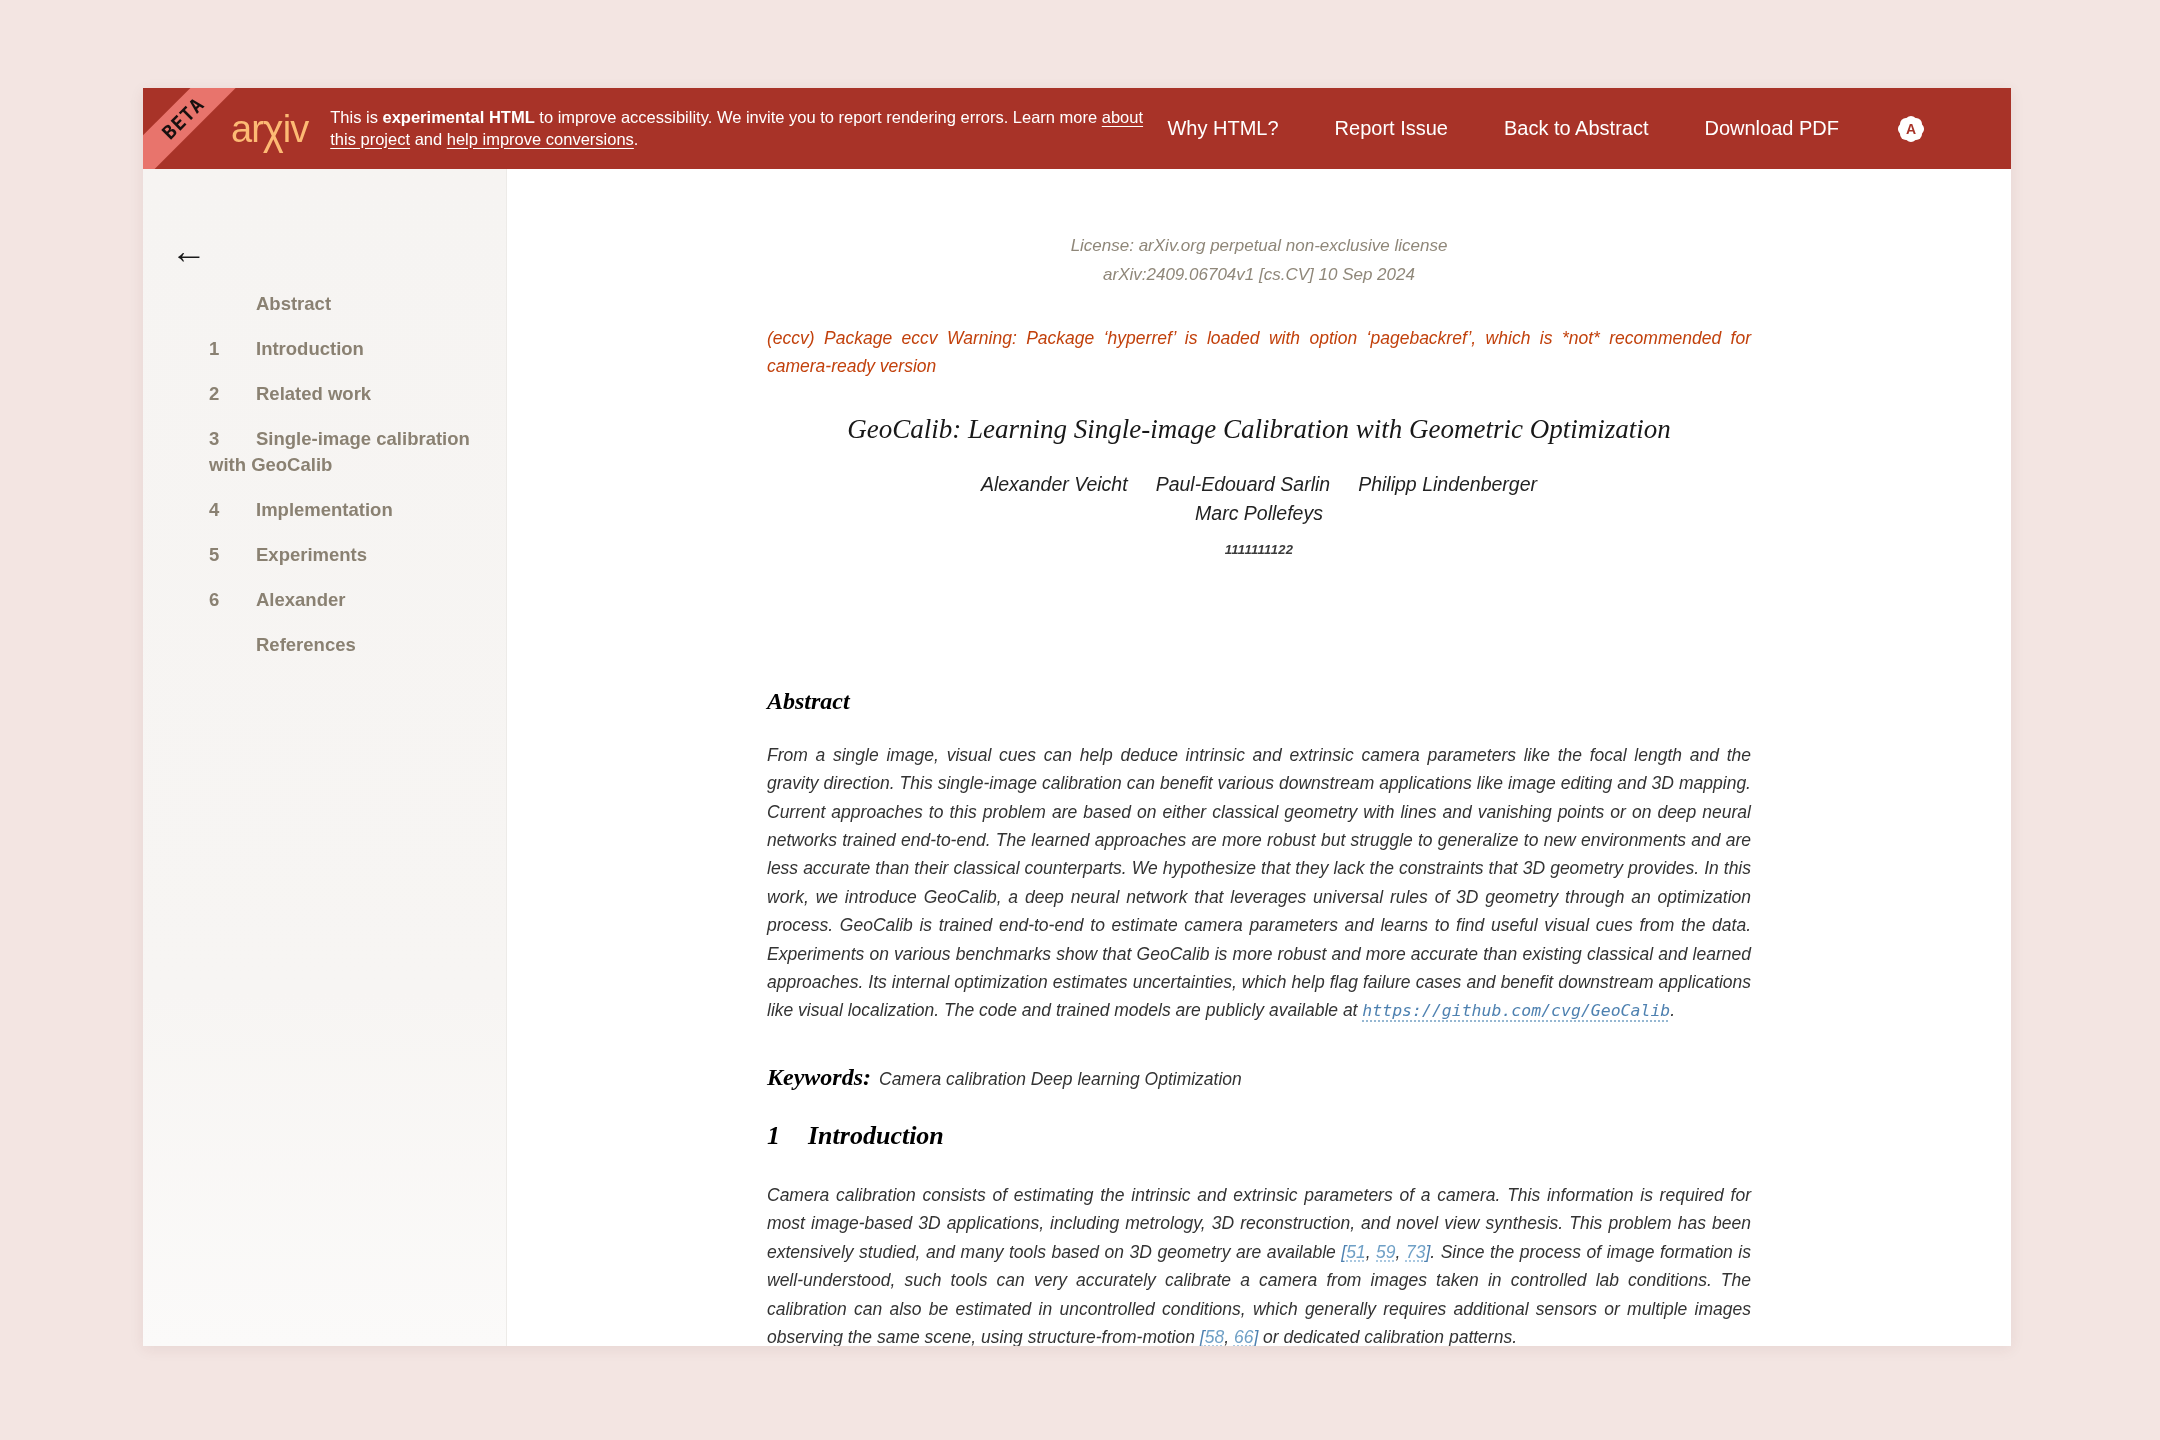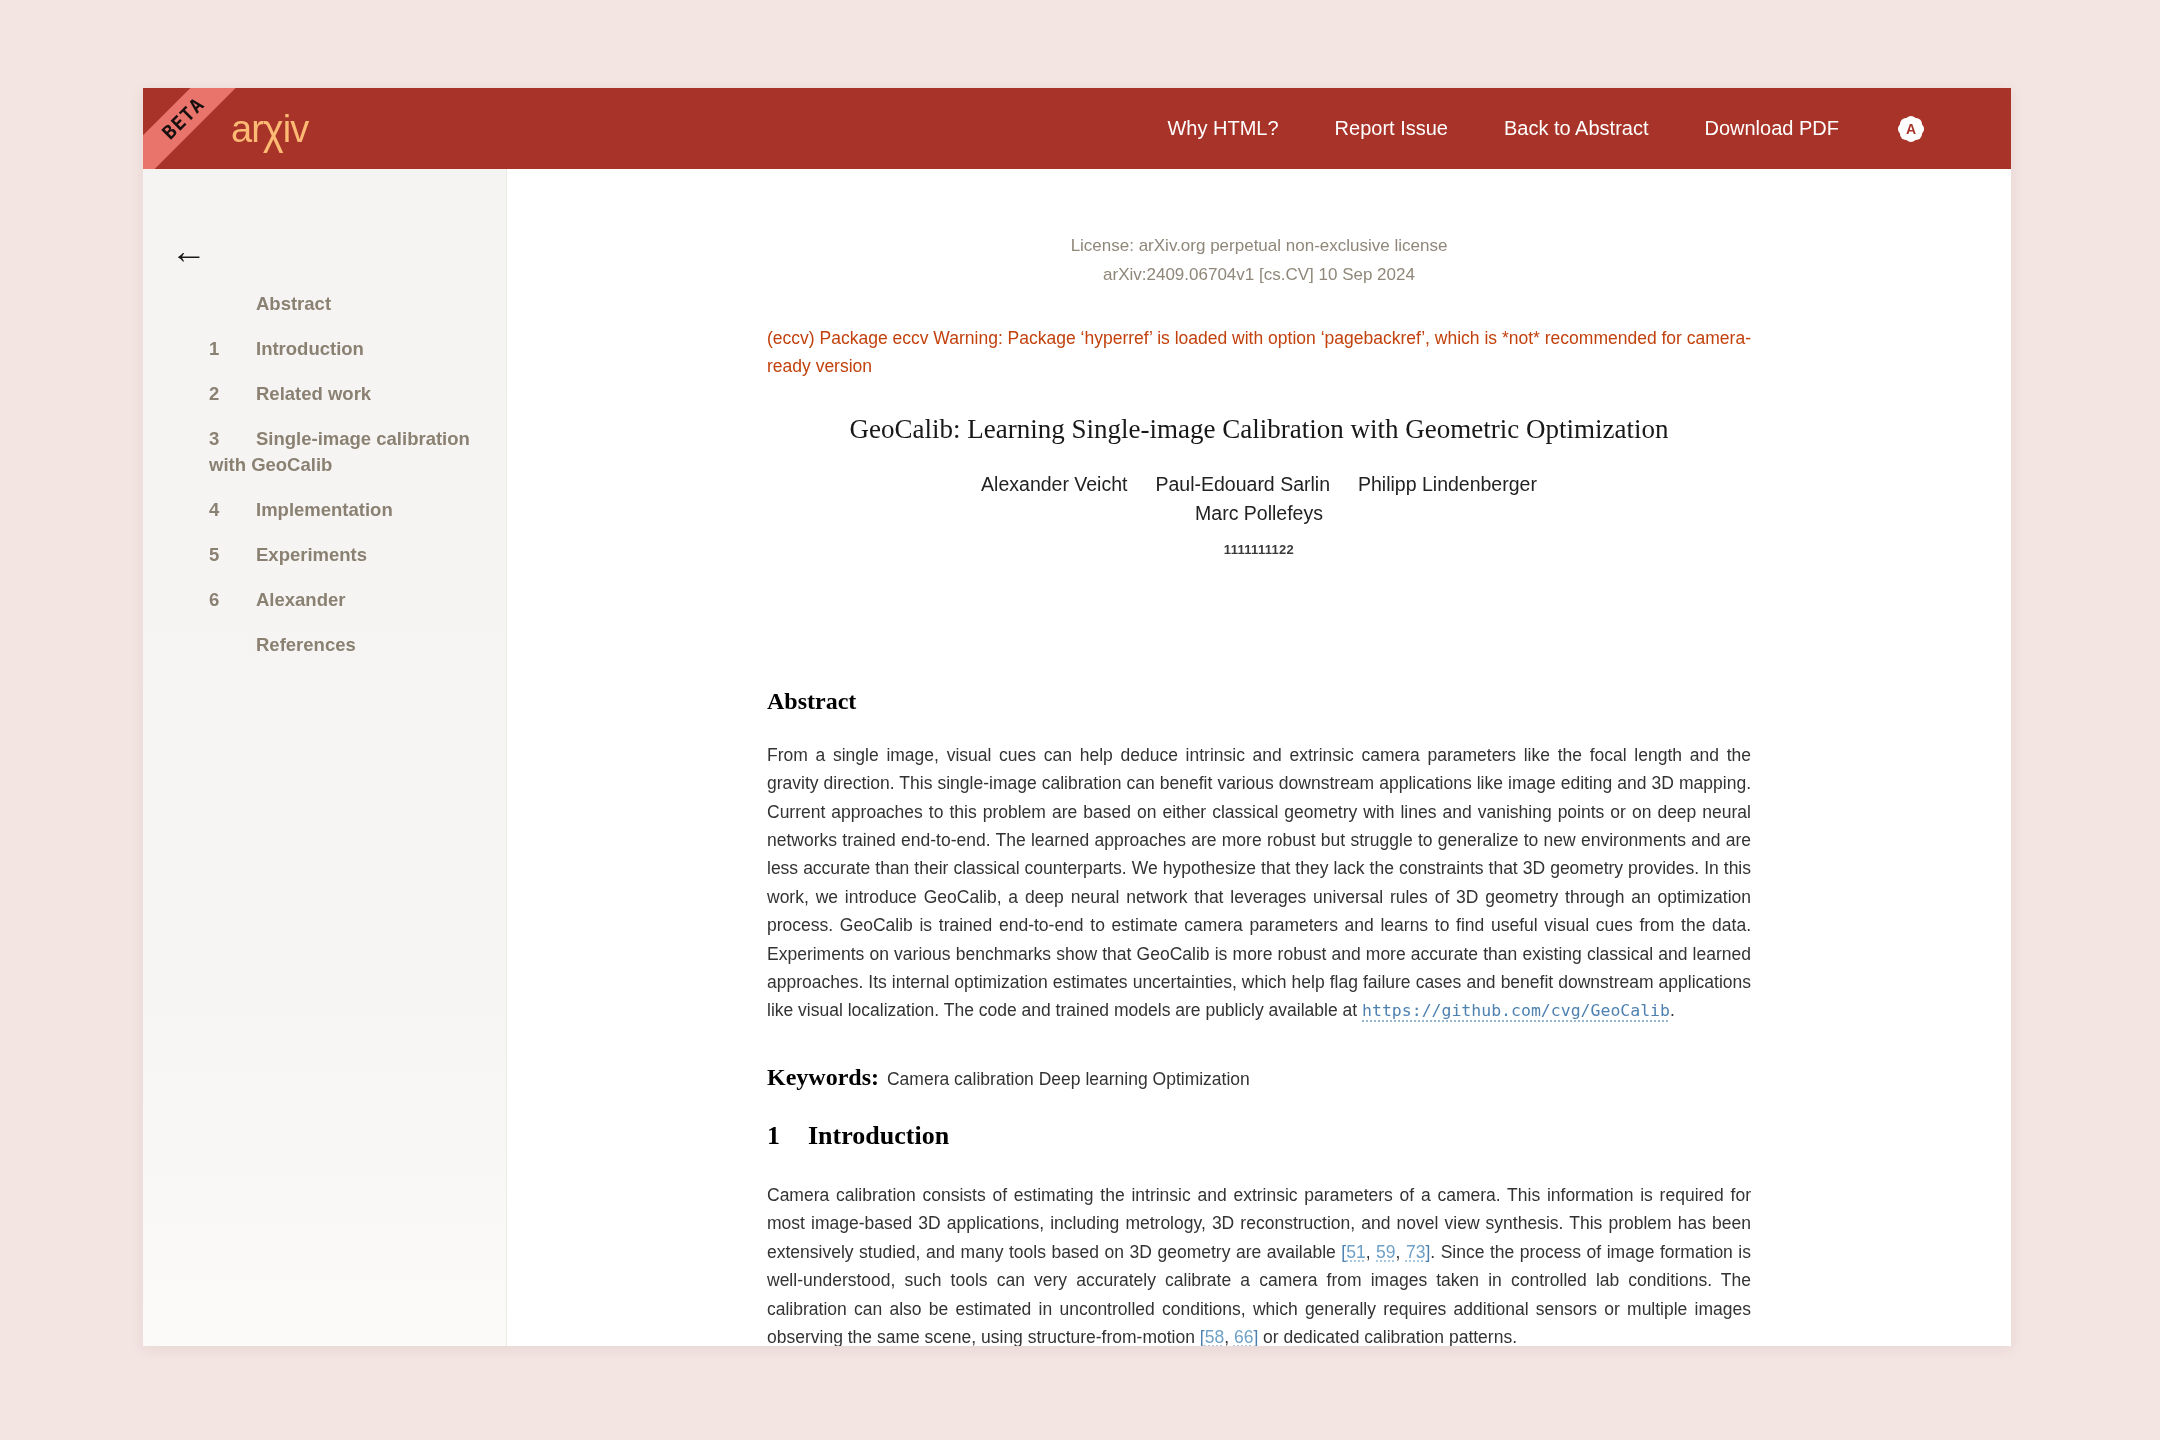--- a/index.html
+++ b/index.html
@@ -51,21 +51,21 @@
     background:linear-gradient(180deg,#f6f4f2 0%,#f7f5f3 70%,#fbfaf9 100%);
     border-right:1px solid #edebe8;
   }
   .back-arrow { margin:64px 0 22px 28px; font-size:36px; line-height:36px; color:#1a1a1a; cursor:pointer; width:44px; }
   .toc { color:#8a8172; font-size:18.5px; line-height:26px; font-weight:700; }
   .toc-row { padding-left:66px; padding-right:14px; margin-bottom:19px; cursor:pointer; }
   .toc-num { display:inline-block; width:47px; }
 
   
   .main { flex:1; background:#fff; }
-  .col { width:984px; margin:0 auto; padding-top:62px; }
+  .col { width:984px; margin:0 auto; padding-top:62px;font-style:italic; }
 
   .license { text-align:center; color:#8f8779; font-size:17px; line-height:29px; }
   .warning { margin-top:35px; text-align:justify; color:#c2410c; font-size:17.5px; line-height:28.4px; }
   .title {
     margin-top:27px; text-align:center; font-family:"Liberation Serif", serif;
     font-size:27px; line-height:42px; color:#181818;
   }
   .authors { margin-top:20px; text-align:center; font-size:19.5px; line-height:29px; color:#222; }
   .authors .name { display:inline-block; margin:0 14px; }
   .marks { margin-top:14px; text-align:center; font-size:13px; letter-spacing:.3px; font-weight:600; color:#3a3a3a; }
@@ -93,20 +93,21 @@
   .intro-para { margin-top:27px; }
 </style>
 </head>
 <body>
 
 <div class="card">
 
   <div class="hdr">
     <div class="ribbon">BETA</div>
     <div class="logo"><span>ar</span><span class="chi">χ</span><span>iv</span></div>
+    <div class="banner"><span class="seg-t">This is </span><span class="seg-b">experimental HTML</span><span class="seg-t"> to improve accessibility. We invite you to report rendering errors. Learn more </span><span class="seg-u">about this project</span><span class="seg-t"> and </span><span class="seg-u">help improve conversions</span><span class="seg-t">.</span></div>
     <div class="nav">
       <a>Why HTML?</a>
       <a>Report Issue</a>
       <a>Back to Abstract</a>
       <a>Download PDF</a>
       <span class="settings-badge">
         <span class="badge-sq1"></span>
         <span class="badge-sq2"></span>
         <span class="badge-a">A</span>
       </span>

